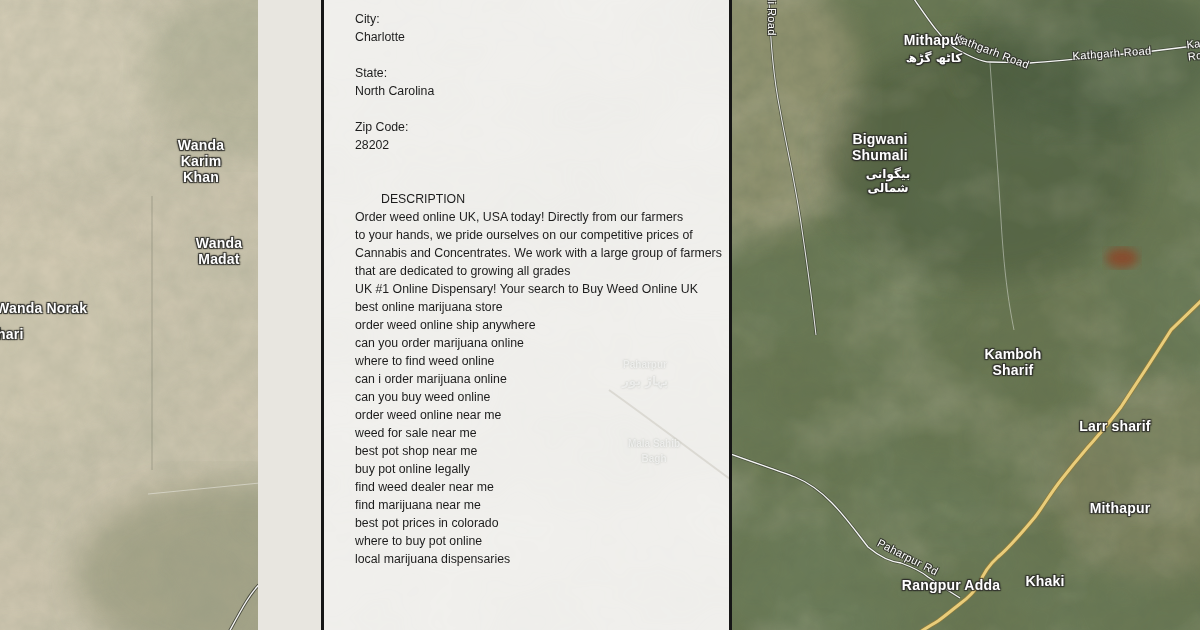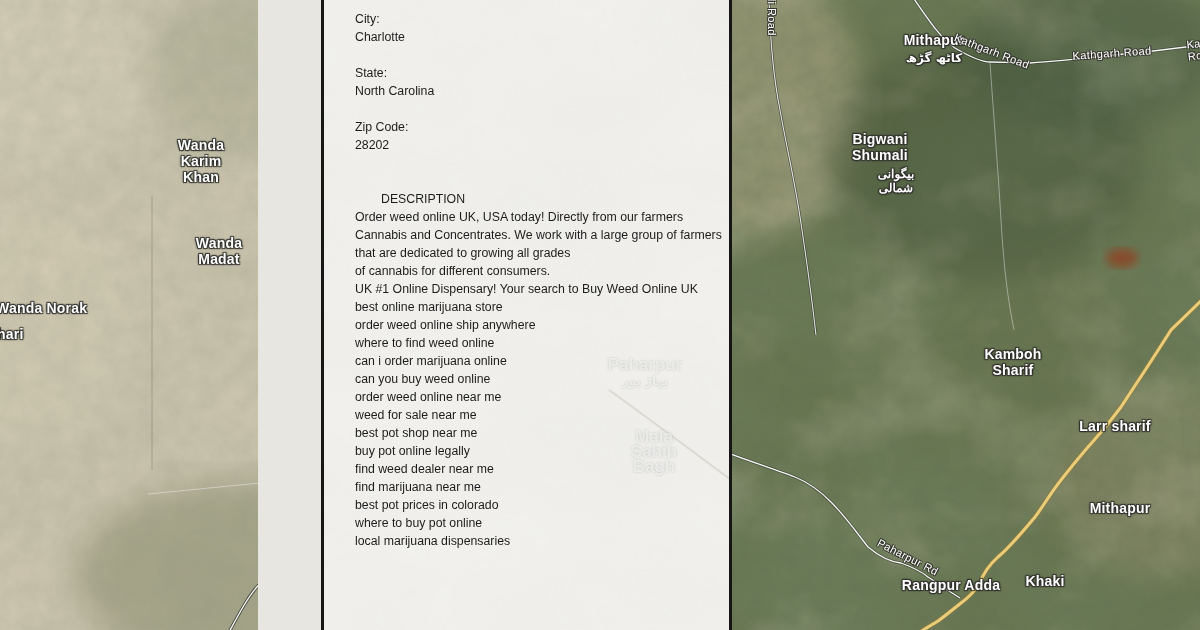--- a/index.html
+++ b/index.html
@@ -18,21 +18,21 @@
   .left-anchor{transform:translate(0,-50%);text-align:left;}
   .roadlabel{font-size:11px;font-weight:400;letter-spacing:.4px;line-height:12px;
              text-shadow:-1px -1px 0 rgba(50,50,46,.9),1px -1px 0 rgba(50,50,46,.9),
                          -1px 1px 0 rgba(50,50,46,.9),1px 1px 0 rgba(50,50,46,.9);}
   .urdu{font-family:"DejaVu Sans",sans-serif;font-size:12px;font-weight:700;line-height:14px;}
   .panel{position:absolute;top:0;left:321px;width:411px;height:630px;box-sizing:border-box;
          border-left:3px solid #161616;border-right:3px solid #161616;
          background:#f1f0ed;overflow:hidden;}
   .panel svg{position:absolute;left:0;top:0;display:block;}
   .ghostlabel{position:absolute;transform:translate(-50%,-50%);color:rgba(255,255,255,.62);
-              font-weight:700;font-size:17px;line-height:15px;text-align:center;
+              font-weight:700;font-size:10px;line-height:15px;text-align:center;
               white-space:pre-line;text-shadow:0 0 2px rgba(148,153,146,.55);}
   .ghost-urdu{font-family:"DejaVu Sans",sans-serif;font-size:12px;}
   .panel-text{position:absolute;left:31px;top:10px;width:376px;font-size:12.3px;
               line-height:18px;color:#1d1d1d;white-space:nowrap;}
   .panel-text div{height:18px;}
   .mt18{margin-top:18px;}
   .mt36{margin-top:36px;margin-left:26px;}
 </style>
 </head>
 <body>
@@ -96,27 +96,28 @@
     <div class="panel-text">
       <div>City:</div>
       <div>Charlotte</div>
       <div class="mt18">State:</div>
       <div>North Carolina</div>
       <div class="mt18">Zip Code:</div>
       <div>28202</div>
 
       <div class="mt36">DESCRIPTION</div>
       <div>Order weed online UK, USA today! Directly from our farmers</div>
+      <div>to your hands, we pride ourselves on our competitive prices of</div>
       <div>Cannabis and Concentrates. We work with a large group of farmers</div>
       <div>that are dedicated to growing all grades</div>
-      <div>of cannabis for different consumers.</div>
       <div>UK #1 Online Dispensary! Your search to Buy Weed Online UK</div>
 
       <div>best online marijuana store</div>
       <div>order weed online ship anywhere</div>
+      <div>can you order marijuana online</div>
       <div>where to find weed online</div>
       <div>can i order marijuana online</div>
       <div>can you buy weed online</div>
       <div>order weed online near me</div>
       <div>weed for sale near me</div>
       <div>best pot shop near me</div>
       <div>buy pot online legally</div>
       <div>find weed dealer near me</div>
       <div>find marijuana near me</div>
       <div>best pot prices in colorado</div>
@@ -173,21 +174,21 @@
 
     <div class="maplabel" style="left:202px;top:40px;">Mithapur</div>
     <div class="maplabel urdu" style="left:202px;top:58px;">کاٹھ گڑھ</div>
 
     <div class="maplabel roadlabel" style="left:260px;top:51px;transform:translate(-50%,-50%) rotate(21deg);">Kathgarh Road</div>
     <div class="maplabel roadlabel" style="left:380px;top:53px;transform:translate(-50%,-50%) rotate(-4deg);">Kathgarh Road</div>
     <div class="maplabel roadlabel left-anchor" style="left:455px;top:48px;transform:translate(0,-50%) rotate(-6deg);">Kathgarh Road</div>
 
     <div class="maplabel" style="left:148px;top:147px;">Bigwani
 Shumali</div>
-    <div class="maplabel urdu" style="left:164px;top:181px;font-family:Liberation Serif, serif;">بیگوانی
+    <div class="maplabel urdu" style="left:156px;top:181px;">بیگوانی
 شمالی</div>
 
     <div class="maplabel" style="left:281px;top:362px;">Kamboh
 Sharif</div>
     <div class="maplabel" style="left:383px;top:426px;">Larr sharif</div>
     <div class="maplabel" style="left:388px;top:508px;">Mithapur</div>
     <div class="maplabel" style="left:313px;top:565px;margin-top:16px;">Khaki</div>
     <div class="maplabel" style="left:219px;top:585px;">Rangpur Adda</div>
 
     <div class="maplabel roadlabel" style="left:176px;top:557px;transform:translate(-50%,-50%) rotate(27deg);">Paharpur Rd</div>

